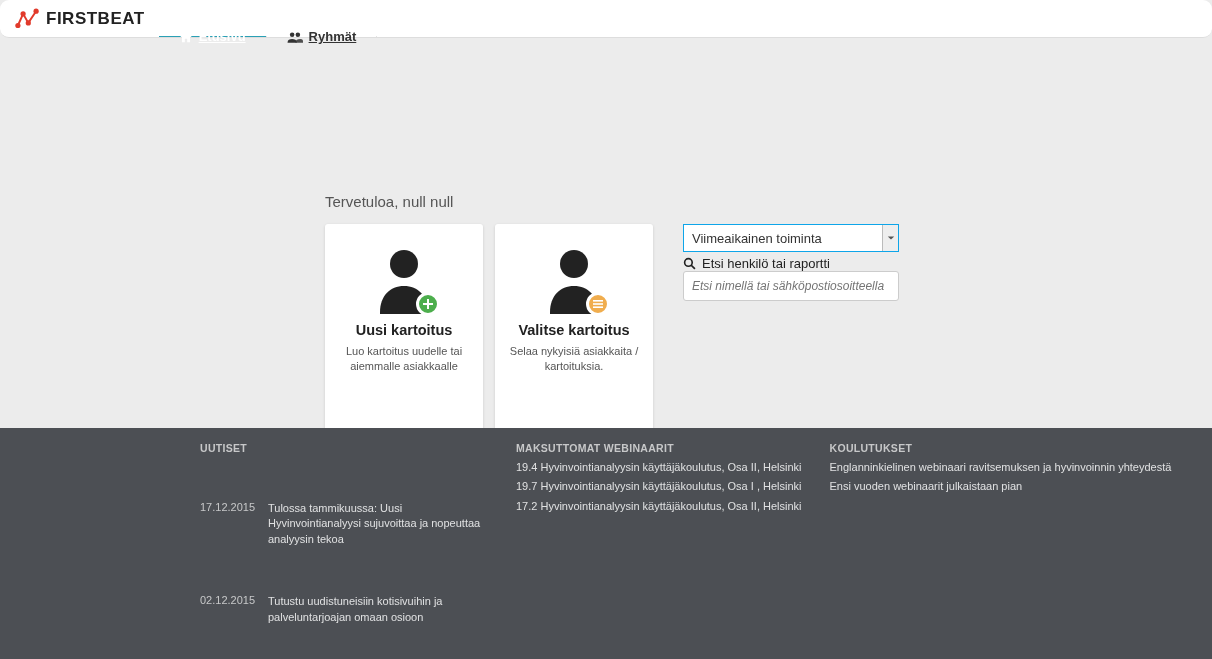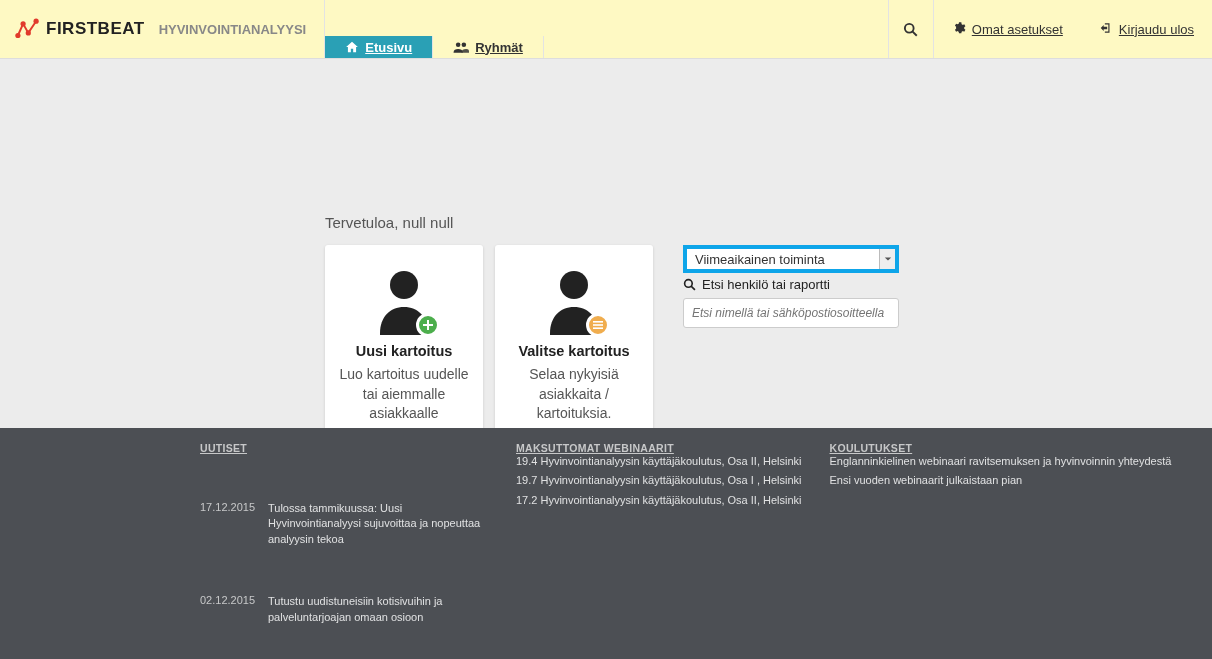--- a/index.html
+++ b/index.html
@@ -1,19 +1,19 @@
 <!DOCTYPE html>
 <html><head>
 <meta charset="utf-8">
 <style>
   * { box-sizing: border-box; margin: 0; padding: 0; }
   body { font-family: Arial, Helvetica, sans-serif; background: #ececec; width: 1212px; height: 659px; overflow: hidden; position: relative; }
   a { text-decoration: underline; }
 
-  .navbar { height: 59px; background: #fef9c3; display: flex; align-items: stretch; border-bottom: 1px solid #ddd; }
+  .navbar { height: 38px; background: #ffffff; display: flex; align-items: stretch; border-bottom: 1px solid #ddd; border-radius: 9px; }
   .logo { display: flex; align-items: center; padding: 0 14px; }
   .logo-text { font-weight: 800; font-size: 17px; letter-spacing: 0.5px; color: #222; margin-left: 6px; }
   .logo svg { width: 26px; height: 26px; }
   .brand-sub { display: flex; align-items: center; color: #888; font-size: 13px; font-weight: 600; padding-right: 18px; border-right: 1px solid #e3e3e3; }
   .nav-item { display: flex; align-items: center; padding: 0 20px; border-right: 1px solid #e3e3e3; color: #333; font-size: 13px; font-weight: 600; cursor: pointer; margin-top: 36px; }
   .nav-item.active { background: #2aa0b5; color: #fff; }
   .nav-item.active a { color: #fff; }
   .nav-item a { color: #333; text-decoration: underline; }
   .nav-item .nav-icon { margin-right: 6px; font-size: 14px; display: inline-flex; }
   .nav-spacer { flex: 1; }
@@ -23,36 +23,36 @@
   .nav-right-item a { color: #333; text-decoration: underline; }
   .nav-right-item .nav-icon { margin-right: 6px; }
 
   .content { padding-top: 155px; padding-left: 325px; }
   .welcome { color: #555; font-size: 15px; margin-bottom: 14px; }
 
   .row { display: flex; gap: 12px; align-items: flex-start; }
   .card { width: 158px; height: 208px; background: #fff; border-radius: 3px; box-shadow: 0 1px 3px rgba(0,0,0,0.15); display: flex; flex-direction: column; align-items: center; padding: 20px 12px 14px; cursor: pointer; }
   .card-icon { position: relative; width: 60px; height: 70px; margin-bottom: 8px; }
   .card-title { font-size: 14.5px; font-weight: 600; color: #222; margin-bottom: 6px; text-align: center; }
-  .card-sub { font-size: 14px; color: #555; text-align: center; line-height: 1.4; }
+  .card-sub { font-size: 11px; color: #555; text-align: center; line-height: 1.4; }
 
   .badge { position: absolute; width: 24px; height: 24px; border-radius: 50%; bottom: -2px; right: -6px; border: 3px solid #fff; display: flex; align-items: center; justify-content: center; color: #fff; }
   .badge.green { background: #4cae4c; }
   .badge.orange { background: #f0ad4e; }
 
   .sidepanel { margin-left: 18px; width: 216px; }
-  .select-wrap { position: relative; width: 100%; border: 4px solid #0ea5e9; background: #fff; height: 28px; display: flex; align-items: center; padding: 0 22px 0 8px; font-size: 13px; color: #333; cursor: pointer; }
+  .select-wrap { position: relative; width: 100%; border: 1px solid #0ea5e9; background: #fff; height: 28px; display: flex; align-items: center; padding: 0 22px 0 8px; font-size: 13px; color: #333; cursor: pointer; }
   .select-arrow { position: absolute; right: 0; top: 0; width: 16px; height: 100%; border-left: 1px solid #bbb; background: #eee; display: flex; align-items: center; justify-content: center; }
   .select-arrow svg { width: 8px; height: 8px; }
   .search-label { margin-top: 4px; font-size: 13px; color: #222; display: flex; align-items: center; gap: 6px; }
-  .search-input { margin-top: 6px; width: 100%; height: 30px; border: 1px solid #ccc; border-radius: 3px; padding: 0 8px; font-size: 12px; font-style: italic; color: #999; background: #fff; }
+  .search-input { width: 100%; height: 30px; border: 1px solid #ccc; border-radius: 3px; padding: 0 8px; font-size: 12px; font-style: italic; color: #999; background: #fff; }
 
   .footer { position: absolute; left: 0; bottom: 0; width: 100%; background: #4c4f54; color: #e4e5e6; padding: 14px 0 28px; font-size: 11px; }
   .footer-inner { display: flex; padding-left: 200px; gap: 28px; }
-  .footer-col h4 { font-size: 10.5px; font-weight: 700; color: #c7c8c9; margin-bottom: 0; letter-spacing: 0.3px; text-decoration: underline; }
+  .footer-col h4 { font-size: 10.5px; font-weight: 700; color: #c7c8c9; margin-bottom: 6px; letter-spacing: 0.3px; }
   .news-item { display: flex; color: #e0e1e2; margin-bottom: 6px; margin-top: 47px; }
   .news-date { width: 68px; flex-shrink: 0; color: #c7c8c9; }
   .news-text { max-width: 220px; line-height: 1.4; }
   .footer-col.web .link-line, .footer-col.trn .link-line { margin-bottom: 4px; line-height: 1.4; }
   .footer a { color: #e0e1e2; text-decoration: none; }
 </style>
 </head>
 <body>
 
 <div class="navbar">
@@ -61,21 +61,20 @@
       <g fill="none" stroke="#e13a2b" stroke-width="3">
         <path d="M6 30 L14 12 L22 26 L34 8"></path>
       </g>
       <circle cx="6" cy="30" r="4" fill="#e13a2b"></circle>
       <circle cx="14" cy="12" r="4" fill="#e13a2b"></circle>
       <circle cx="22" cy="26" r="4" fill="#e13a2b"></circle>
       <circle cx="34" cy="8" r="4" fill="#e13a2b"></circle>
     </svg>
     <span class="logo-text">FIRSTBEAT</span>
   </div>
-  <div class="brand-sub">HYVINVOINTIANALYYSI</div>
 
   <div class="nav-item active">
     <span class="nav-icon">
       <svg width="14" height="14" viewBox="0 0 24 24" fill="currentColor">
           <path d="M12 3l10 9h-3v9h-5v-6h-4v6H5v-9H2z"></path>
         </svg>
     </span>
     <a>Etusivu</a>
   </div>
   <div class="nav-item">
@@ -85,45 +84,20 @@
           <circle cx="19" cy="6" r="4"></circle>
           <path d="M1 19c0-3.5 3.5-5.5 8-5.5s8 2 8 5.5v1H1z"></path>
           <path d="M15 19c0-3.5 3.5-5.5 8-5.5s5 2 5 5.5v1H15z" opacity="0.85"></path>
         </svg>
     </span>
     <a>Ryhmät</a>
   </div>
 
   <div class="nav-spacer"></div>
 
-  <div class="nav-right">
-    <div class="nav-search">
-      <svg width="15" height="15" viewBox="0 0 24 24" fill="none" stroke="currentColor" stroke-width="3">
-          <circle cx="10" cy="10" r="7"></circle>
-          <line x1="15" y1="15" x2="22" y2="22"></line>
-        </svg>
-    </div>
-    <div class="nav-right-item">
-      <span class="nav-icon">
-        <svg width="14" height="14" viewBox="0 0 24 24" fill="currentColor">
-            <path d="M12 8a4 4 0 100 8 4 4 0 000-8zm9 4a7 7 0 00-.1-1.2l2.1-1.6-2-3.5-2.5 1a7 7 0 00-2-1.2L16 2h-4l-.5 2.5a7 7 0 00-2 1.2l-2.5-1-2 3.5 2.1 1.6A7 7 0 007 12c0 .4 0 .8.1 1.2L5 14.8l2 3.5 2.5-1a7 7 0 002 1.2L12 21h4l.5-2.5a7 7 0 002-1.2l2.5 1 2-3.5-2.1-1.6c.1-.4.1-.8.1-1.2z"></path>
-          </svg>
-      </span>
-      <a>Omat asetukset</a>
-    </div>
-    <div class="nav-right-item">
-      <span class="nav-icon">
-        <svg width="14" height="14" viewBox="0 0 24 24" fill="currentColor">
-            <path d="M10 4h8v16h-8v-2h6V6h-6z"></path>
-            <path d="M3 12l5-5v3h6v4H8v3z"></path>
-          </svg>
-      </span>
-      <a>Kirjaudu ulos</a>
-    </div>
-  </div>
 </div>
 
 <div class="content">
   <div class="welcome">Tervetuloa, null null</div>
   <div class="row">
     <div class="card">
       <div class="card-icon">
         <svg width="60" height="70" viewBox="0 0 60 70" fill="#222">
             <circle cx="30" cy="20" r="14"></circle>
             <path d="M6 68c0-16 10-26 24-26s24 10 24 26v2H6z"></path>

